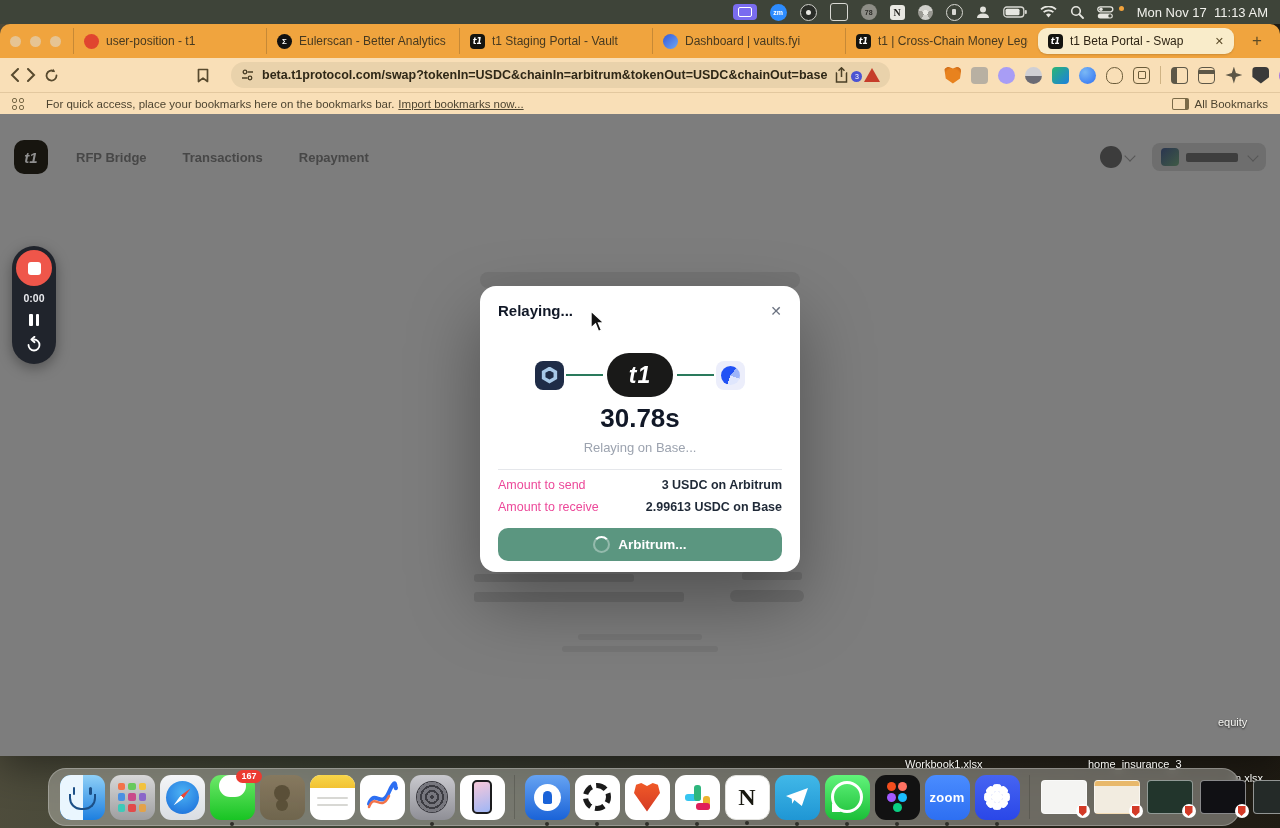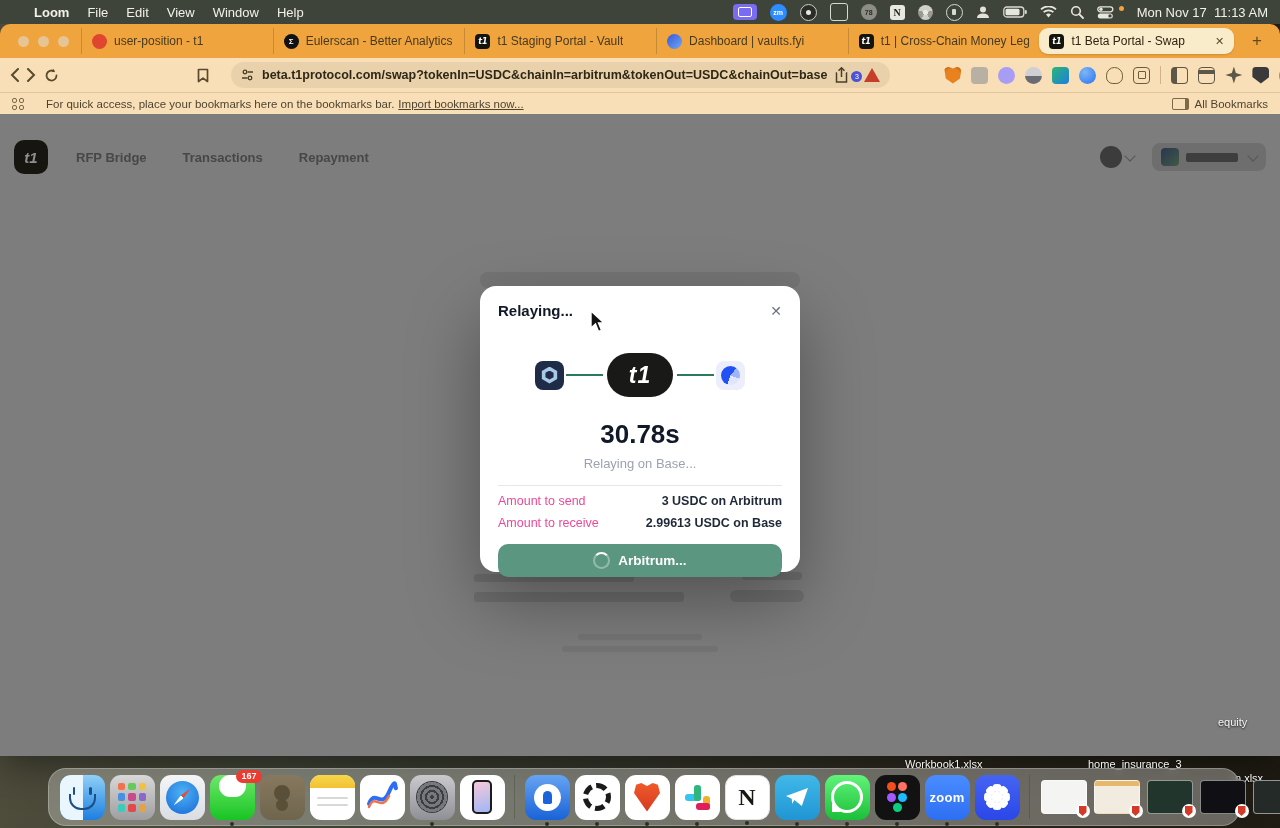--- a/index.html
+++ b/index.html
@@ -29,21 +29,21 @@
   .mi-78{width:16px;height:16px;border-radius:50%;background:#8d8d86;color:#2c2c28;font-size:7px;font-weight:700;display:flex;align-items:center;justify-content:center;}
   .mi-notion{width:15px;height:15px;border-radius:3px;background:#e9e9e3;color:#22221e;font-size:10px;font-weight:700;display:flex;align-items:center;justify-content:center;font-family:"Liberation Serif",serif;}
   .mi-flower{width:15px;height:15px;border-radius:50%;background:radial-gradient(circle,#e9e9e3 25%,transparent 26%),conic-gradient(#cfcfca 0 20%,#9a9a93 0 40%,#cfcfca 0 60%,#9a9a93 0 80%,#cfcfca 0);}
   .mi-lock{width:15px;height:15px;border-radius:50%;border:1.5px solid #d9d9d3;display:flex;align-items:center;justify-content:center;}
   .mi-lock i{width:4px;height:6px;background:#d9d9d3;border-radius:1px;}
   .orange-dot{width:5px;height:5px;border-radius:50%;background:#f2a33c;margin-left:-8px;margin-top:-8px;}
   .mb-clock{font-size:13px;font-weight:500;white-space:pre;}
   
   .browser{position:absolute;top:24px;left:0;width:1280px;height:732px;border-radius:10px 10px 0 0;overflow:hidden;z-index:10;box-shadow:0 10px 40px rgba(0,0,0,.45);}
   
-  .tabstrip{height:34px;background:#f0a43e;display:flex;align-items:center;padding:0 8px;}
+  .tabstrip{height:34px;background:#f0a43e;display:flex;align-items:center;padding:0 0;}
   .traffic{display:flex;gap:9px;padding:0 12px 0 10px;}
   .traffic i{width:11px;height:11px;border-radius:50%;background:#e6c493;}
   .tab{display:flex;align-items:center;gap:7px;height:26px;padding:0 10px;min-width:0;width:172px;
     color:#463920;font-size:12px;border-left:1px solid rgba(120,90,40,.35);}
   .tab:first-of-type{border-left:none;}
   .tab .ttl{white-space:nowrap;overflow:hidden;text-overflow:clip;min-width:0;}
   .tab.active{background:#f9ecca;border-radius:9px;border-left:none;box-shadow:0 1px 2px rgba(0,0,0,.15);color:#2e2414;width:176px;}
   .tab.active + .newtab{margin-left:8px;}
   .fav{width:15px;height:15px;border-radius:4px;flex:none;display:flex;align-items:center;justify-content:center;font-size:8px;font-weight:700;color:#fff;}
   .fav.round{border-radius:50%;}
@@ -97,21 +97,21 @@
   .mtitle{font-size:15px;font-weight:700;color:#111827;}
   .mclose{color:#6b7280;font-size:14px;line-height:1;}
   .chains{display:flex;align-items:center;justify-content:center;margin-top:34px;}
   .chainline{width:37px;height:2.5px;background:#2a7a5c;margin:0 2px;}
   .arbtile{width:29px;height:29px;border-radius:8px;background:#1f2c47;display:flex;align-items:center;justify-content:center;}
   .arbhex{width:17px;height:17px;background:#a8c9e8;clip-path:polygon(50% 0,95% 26%,95% 74%,50% 100%,5% 74%,5% 26%);display:flex;align-items:center;justify-content:center;}
   .arbhex i{width:9px;height:9px;background:#1f2c47;clip-path:polygon(50% 0,95% 26%,95% 74%,50% 100%,5% 74%,5% 26%);}
   .t1pill{width:66px;height:44px;border-radius:22px;background:#191918;color:#fff;display:flex;align-items:center;justify-content:center;font-weight:800;font-style:italic;font-size:23px;letter-spacing:1px;margin:0 2px;}
   .basetile{width:29px;height:29px;border-radius:8px;background:#eceefb;display:flex;align-items:center;justify-content:center;}
   .basecircle{width:19px;height:19px;border-radius:50%;background:conic-gradient(from 200deg,#2151f5 0 55%,#9db4f8 0 75%,#dfe6fd 0 100%);}
-  .mtimer{text-align:center;font-size:26px;font-weight:700;color:#111827;margin-top:22px;}
+  .mtimer{text-align:center;font-size:26px;font-weight:700;color:#111827;margin-top:6px;}
   .mstatus{text-align:center;font-size:13px;color:#9ca3af;margin-top:6px;}
   .mdivider{height:1px;background:#e5e7eb;margin-top:14px;}
   .mrow{display:flex;justify-content:space-between;font-size:12.5px;margin-top:8px;}
   .mrow .lbl{color:#ec4899;}
   .mrow .val{color:#1f2937;font-weight:700;}
   .mbtn{margin-top:14px;height:33px;border-radius:10px;background:#5b9680;color:#fff;display:flex;align-items:center;justify-content:center;gap:8px;font-size:13.5px;font-weight:600;}
   .spin{width:13px;height:13px;border:2px solid rgba(255,255,255,.35);border-top-color:#fff;border-radius:50%;animation:rot 1s linear infinite;}
   @keyframes rot{to{transform:rotate(360deg)}}
   
   .cursor{position:absolute;left:590px;top:196px;z-index:60;}
@@ -172,29 +172,20 @@
   .thumb{width:44px;height:32px;border-radius:4px;position:relative;flex:none;margin:0 3.5px;border:1px solid rgba(255,255,255,.5);}
   .thumb .bshield{position:absolute;right:-4px;bottom:-5px;width:14px;height:14px;border-radius:50%;background:#fff;display:flex;align-items:center;justify-content:center;}
   .thumb .bshield i{width:8px;height:10px;background:#d33a27;clip-path:polygon(0 0,100% 0,100% 62%,50% 100%,0 62%);}
   
   .deskfile{position:absolute;color:#f4f4f0;font-size:11px;text-shadow:0 1px 2px rgba(0,0,0,.8);z-index:35;white-space:nowrap;}
 </style>
 </head>
 <body>
 
 <div class="menubar">
-  <div class="left">
-    <span class="apple"></span>
-    <span class="mb-app">Loom</span>
-    <span class="mb-item">File</span>
-    <span class="mb-item">Edit</span>
-    <span class="mb-item">View</span>
-    <span class="mb-item">Window</span>
-    <span class="mb-item">Help</span>
-  </div>
   <div class="right">
     <span class="mi mi-screen">
         <i class="scr"></i>
       </span>
     <span class="mi mi-zm">zm</span>
     <span class="mi mi-rec">
         <i></i>
       </span>
     <span class="mi mi-grid">
         <i></i>
@@ -376,20 +367,36 @@
             <span class="chev"></span>
           </span>
         <span class="walletchip">
           <span class="wavatar"></span>
           <span class="wtext"></span>
           <span class="chev"></span>
         </span>
       </div>
     </div>
 
+    <div class="loom">
+      <div class="loomstop">
+          <i></i>
+        </div>
+      <div class="loomtimer">0:00</div>
+      <div class="loompause">
+          <i></i>
+          <i></i>
+        </div>
+      <div class="loomrestart">
+        <svg width="18" height="18" viewBox="0 0 18 18">
+            <path d="M3.5 9 A5.5 5.5 0 1 0 9 3.5" fill="none" stroke="#fff" stroke-width="1.8" stroke-linecap="round"></path>
+            <path d="M9.5 0.8 L6.4 3.5 L9.5 6.2" fill="none" stroke="#fff" stroke-width="1.8" stroke-linecap="round" stroke-linejoin="round"></path>
+          </svg>
+      </div>
+    </div>
 
     <div class="dimcard-top"></div>
     <div class="dimbar" style="left:474px;top:460px;width:160px;height:8px;"></div>
     <div class="dimbar" style="left:742px;top:458px;width:60px;height:8px;"></div>
     <div class="dimbar" style="left:474px;top:478px;width:210px;height:10px;"></div>
     <div class="dimbar" style="left:730px;top:476px;width:74px;height:12px;border-radius:6px;"></div>
     <div class="dimbar" style="left:578px;top:520px;width:124px;height:6px;background:#757575;"></div>
     <div class="dimbar" style="left:562px;top:532px;width:156px;height:6px;background:#757575;"></div>
 
     <div class="modal">

